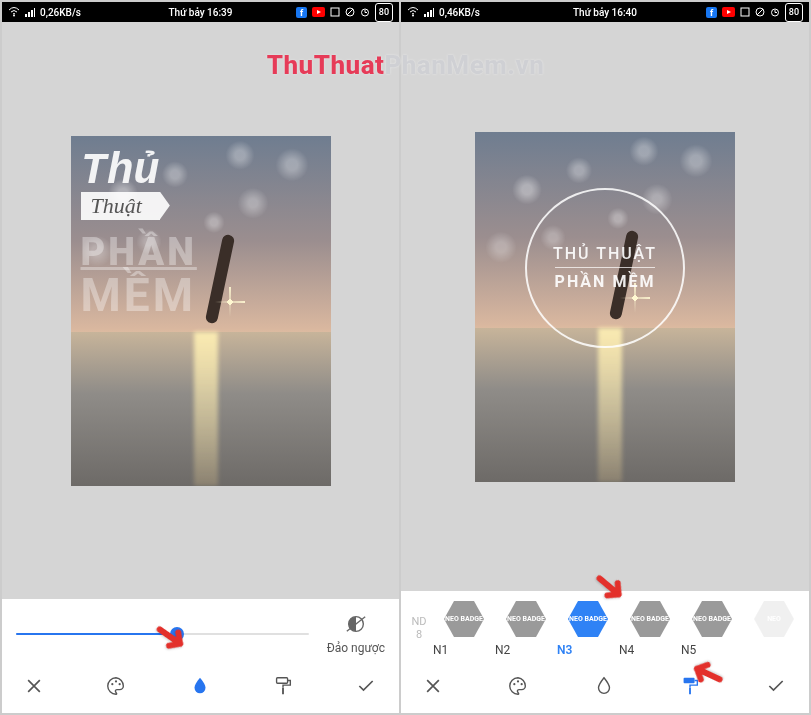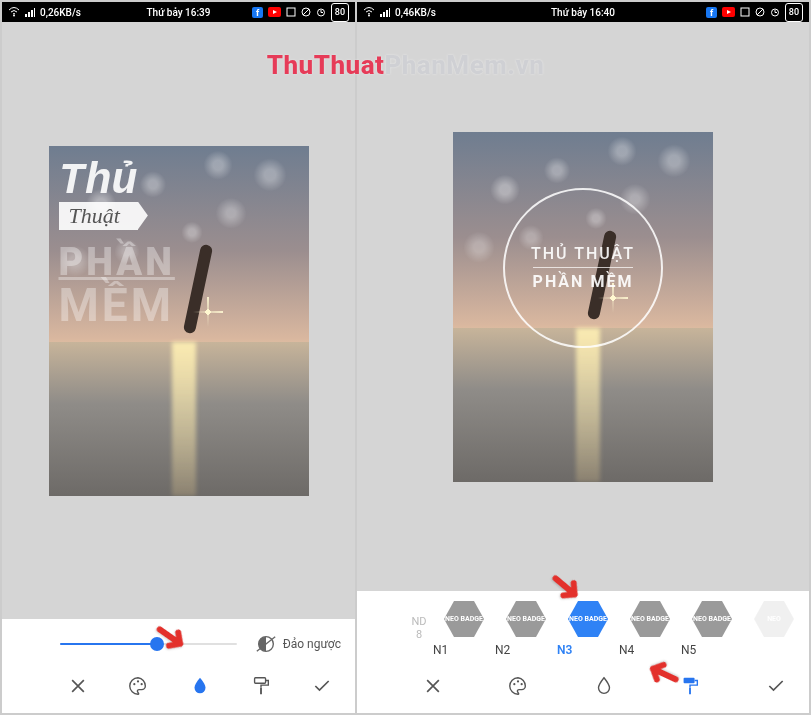--- a/index.html
+++ b/index.html
@@ -46,26 +46,26 @@
   .ovA .rib::after { content:""; position:absolute; right:-10px; top:0; bottom:0; width:10px; background:rgba(255,255,255,.9); clip-path: polygon(0 0,100% 50%,0 100%); }
   .ovA .l3 { font-size:38px; font-weight:900; color:rgba(255,255,255,.35); letter-spacing:3px; margin-top:10px;text-decoration:underline; }
   .ovA .l4 { font-size:46px; font-weight:700; color:rgba(255,255,255,.35); letter-spacing:3px; margin-top:-6px; }
 
   
   .ovB { position:absolute; left:50%; top:16%; transform:translateX(-50%); width:160px; height:160px; border:2px solid rgba(255,255,255,.85); border-radius:50%; display:flex; flex-direction:column; align-items:center; justify-content:center; color:rgba(255,255,255,.9); text-align:center; }
   .ovB .b1 { font-size:16px; letter-spacing:2px; font-weight:500; }
   .ovB .b2 { font-size:16px; letter-spacing:2px; font-weight:700; border-top:1px solid rgba(255,255,255,.7); padding-top:4px; margin-top:4px;text-align:right; }
 
   
-  .panel { background:#fff;padding-left:44px; }
+  .panel { background:#fff; }
   .panelA .slidebar { display:flex; align-items:center; padding:14px 14px 6px; }
   .slider { flex:1; height:2px; background:#e0e0e0; position:relative; border-radius:1px; }
   .slider .fill { position:absolute; left:0; top:0; bottom:0; width:55%; background:#2775ef; border-radius:1px; }
   .slider .knob { position:absolute; left:55%; top:50%; width:14px; height:14px; background:#2775ef; border-radius:50%; transform:translate(-50%,-50%); }
-  .invert { display:flex; flex-direction:row; align-items:center; margin-left:18px; font-size:12px; color:#555; gap:6px; }
+  .invert { display:flex; flex-direction:column; align-items:center; margin-left:18px; font-size:12px; color:#555; gap:6px; }
   .toolrow { display:flex; align-items:center; justify-content:space-between; padding:14px 22px 16px; }
   .tool { color:#555; }
   .tool.active { color:#2775ef; }
 
   
   .strip { display:flex; align-items:center; padding:8px 4px 4px; overflow:hidden; }
   .badge { flex:0 0 62px; text-align:left; }
   .hex { width:40px; height:40px; margin:0 auto 4px; background:#9a9a9a; clip-path: polygon(25% 5%,75% 5%,100% 50%,75% 95%,25% 95%,0 50%); display:flex; align-items:center; justify-content:center; color:#fff; font-size:7px; font-weight:700; flex-direction:column; line-height:1; }
   .hex.sel { background:#2f82f5; box-shadow:0 0 0 4px rgba(47,130,245,.25); }
   .hex.dim { opacity:.4; }

